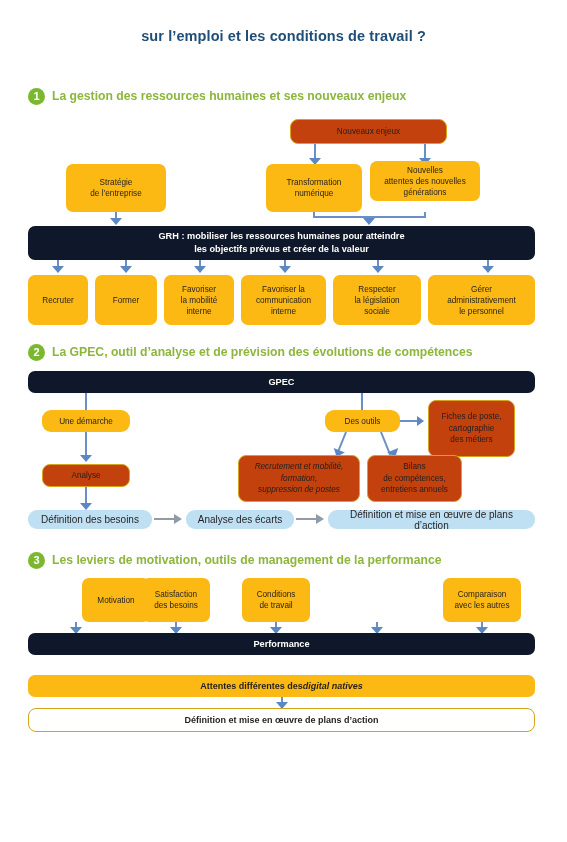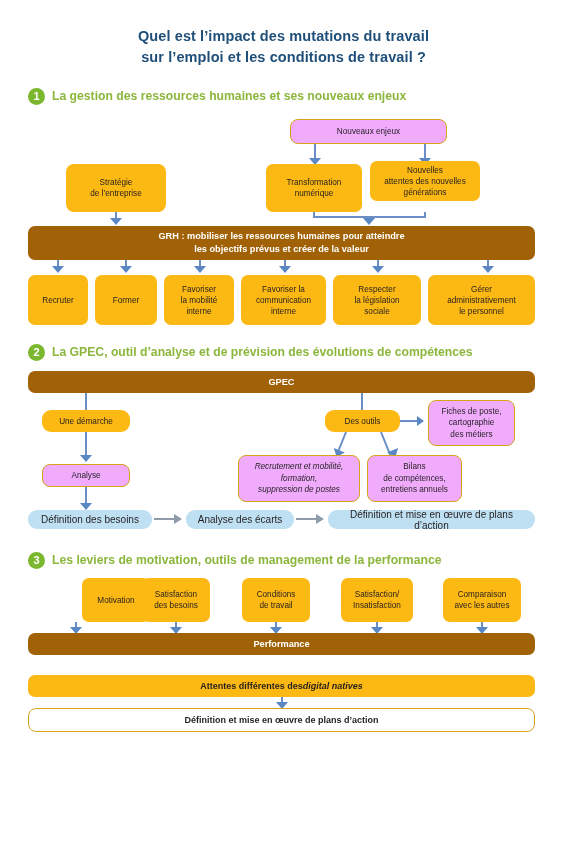--- a/index.html
+++ b/index.html
@@ -36,26 +36,26 @@
     background:#fcb813;border-radius:7px;
     display:flex;align-items:center;justify-content:center;text-align:center;
     font-size:8.2px;line-height:11px;color:#231f20;padding:2px 3px;
   }
   .pill{
     background:#fcb813;border-radius:9px;
     display:flex;align-items:center;justify-content:center;text-align:center;
     font-size:8.2px;line-height:11px;color:#231f20;
   }
   .orangebar{
-    background:#a16207;border-radius:7px;
+    background:#0f172a;border-radius:7px;
     display:flex;align-items:center;justify-content:center;text-align:center;
     color:#ffffff;font-weight:bold;font-size:9.2px;line-height:13px;
   }
   .goldbox{
-    background:#f0abfc;border:1px solid #d6a419;border-radius:8px;
+    background:#c2410c;border:1px solid #d6a419;border-radius:8px;
     display:flex;align-items:center;justify-content:center;text-align:center;
     font-size:8.2px;line-height:11.5px;color:#231f20;padding:2px 4px;
   }
   .bluebox{
     background:#bfe0f3;border-radius:9px;
     display:flex;align-items:center;justify-content:center;text-align:center;
     font-size:10px;line-height:11px;color:#231f20;padding:2px 5px;
   }
   .amberbar{
     background:#fcb813;border-radius:7px;
@@ -86,39 +86,38 @@
     border-left:8px solid #8f9ba8;
   }
   .diag{background:#6b8fc4;width:2px;transform-origin:top center;}
 </style>
 </head>
 <body>
 
 <div class="page">
 
   <div class="abs title">
-    <span>Quel est l’impact des mutations du travail</span>
     <span>sur l’emploi et les conditions de travail ?</span>
   </div>
 
   <div class="abs section-head" style="left:28px;top:88px;width:500px;">
     <span class="badge">1</span>
     <span class="section-label">La gestion des ressources humaines et ses nouveaux enjeux</span>
   </div>
 
   <div class="abs goldbox" style="left:290px;top:119px;width:157px;height:25px;">Nouveaux enjeux</div>
 
   <div class="abs vline" style="left:314px;top:144px;height:8px;"></div>
   <div class="abs vline" style="left:424px;top:144px;height:8px;"></div>
   <div class="abs vline" style="left:314px;top:152px;height:8px;"></div>
   <div class="abs vline" style="left:424px;top:152px;height:8px;"></div>
   <div class="abs arrow-d" style="left:309px;top:158px;"></div>
   <div class="abs arrow-d" style="left:419px;top:158px;"></div>
 
-  <div class="abs amber" style="left:66px;top:164px;width:100px;height:48px;white-space:pre-line;border-radius:8px;">Stratégie
+  <div class="abs amber" style="left:66px;top:164px;width:100px;height:48px;white-space:pre-line;">Stratégie
 de l’entreprise</div>
   <div class="abs amber" style="left:266px;top:164px;width:96px;height:48px;white-space:pre-line;">Transformation
 numérique</div>
   <div class="abs amber" style="left:370px;top:161px;width:110px;height:40px;white-space:pre-line;">Nouvelles
 attentes des nouvelles
 générations</div>
 
   <div class="abs vline" style="left:115px;top:212px;height:8px;"></div>
   <div class="abs arrow-d" style="left:110px;top:218px;"></div>
 
@@ -172,21 +171,21 @@
   <div class="abs pill" style="left:42px;top:410px;width:88px;height:22px;">Une démarche</div>
   <div class="abs vline" style="left:85px;top:432px;height:25px;"></div>
   <div class="abs arrow-d" style="left:80px;top:455px;"></div>
   <div class="abs goldbox" style="left:42px;top:464px;width:88px;height:23px;">Analyse</div>
   <div class="abs vline" style="left:85px;top:487px;height:18px;"></div>
   <div class="abs arrow-d" style="left:80px;top:503px;"></div>
 
   <div class="abs pill" style="left:325px;top:410px;width:75px;height:22px;">Des outils</div>
   <div class="abs gline" style="left:400px;top:420px;width:18px;background:#6b8fc4;"></div>
   <div class="abs arrow-r" style="left:417px;top:416px;"></div>
-  <div class="abs goldbox" style="left:428px;top:400px;width:87px;height:46px;white-space:pre-line;">Fiches de poste,
+  <div class="abs goldbox" style="left:428px;top:400px;width:87px;height:57px;white-space:pre-line;">Fiches de poste,
 cartographie
 des métiers</div>
 
   <div class="abs diag" style="left:345px;top:432px;height:26px;transform:rotate(22deg);"></div>
   <div class="abs arrow-d" style="left:332px;top:450px;transform:rotate(22deg);"></div>
   <div class="abs diag" style="left:380px;top:432px;height:26px;transform:rotate(-22deg);"></div>
   <div class="abs arrow-d" style="left:388px;top:450px;transform:rotate(-22deg);"></div>
 
   <div class="abs goldbox" style="left:238px;top:455px;width:122px;height:47px;white-space:pre-line;font-style:italic;">Recrutement et mobilité,
 formation,
@@ -206,22 +205,20 @@
   <div class="abs section-head" style="left:28px;top:552px;width:510px;">
     <span class="badge">3</span>
     <span class="section-label">Les leviers de motivation, outils de management de la performance</span>
   </div>
 
   <div class="abs amber" style="left:42px;top:578px;width:68px;height:44px;white-space:pre-line;margin-left:40px;">Motivation</div>
   <div class="abs amber" style="left:142px;top:578px;width:68px;height:44px;white-space:pre-line;">Satisfaction
 des besoins</div>
   <div class="abs amber" style="left:242px;top:578px;width:68px;height:44px;white-space:pre-line;">Conditions
 de travail</div>
-  <div class="abs amber" style="left:341px;top:578px;width:72px;height:44px;white-space:pre-line;">Satisfaction/
-Insatisfaction</div>
   <div class="abs amber" style="left:443px;top:578px;width:78px;height:44px;white-space:pre-line;">Comparaison
 avec les autres</div>
 
   <div class="abs vline" style="left:75px;top:622px;height:7px;"></div>
   <div class="abs arrow-d" style="left:70px;top:627px;"></div>
   <div class="abs vline" style="left:175px;top:622px;height:7px;"></div>
   <div class="abs arrow-d" style="left:170px;top:627px;"></div>
   <div class="abs vline" style="left:275px;top:622px;height:7px;"></div>
   <div class="abs arrow-d" style="left:270px;top:627px;"></div>
   <div class="abs vline" style="left:376px;top:622px;height:7px;"></div>

